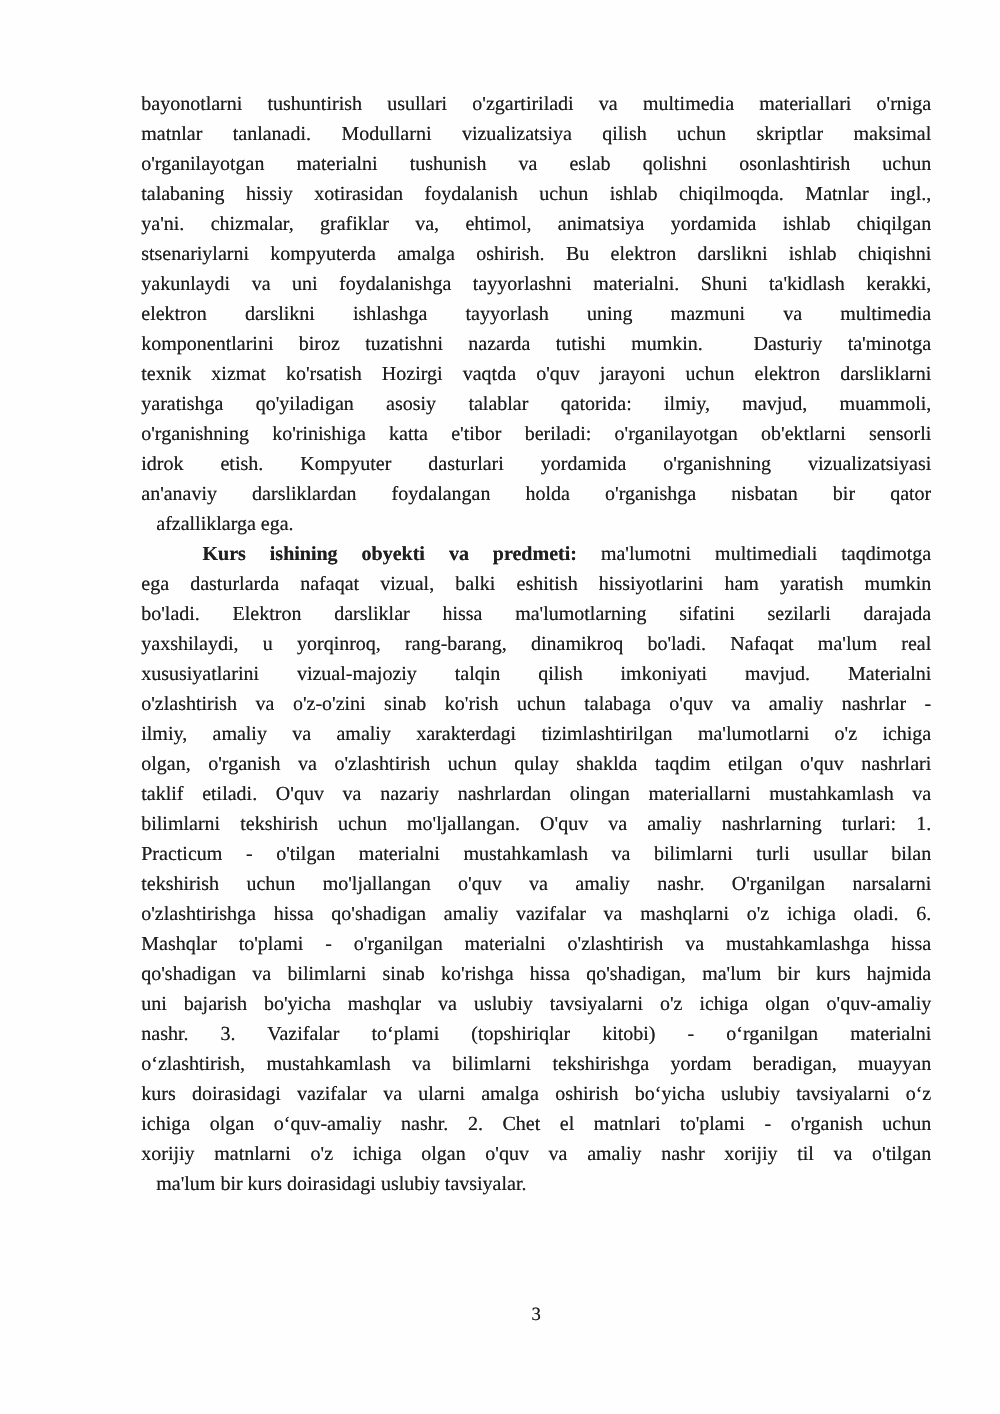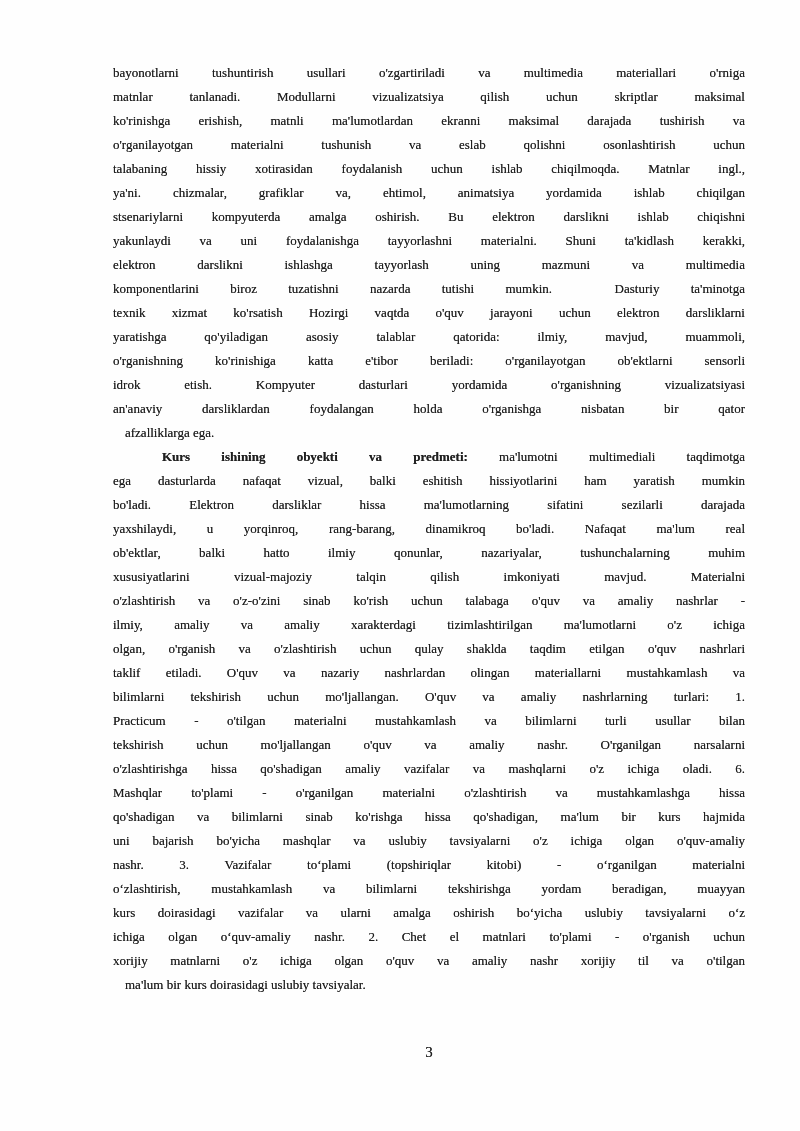--- a/index.html
+++ b/index.html
@@ -13,23 +13,23 @@
     height: 1131px;
     background: #fefefdl;
     background-color: #fefefe;
     overflow: hidden;
     font-family: "Liberation Serif", "DejaVu Serif", serif;
     color: #1f1f1f;
   }
   .text-block {
     position: absolute;
     left: 113px;
-    top: 61px;
+    top: 72px;
     width: 632px;
-    font-size: 13px;
+    font-size: 16px;
     line-height: 24px;
     text-shadow: 0 0 0.3px #555;
   }
   .paragraph { margin: 0; }
   .line {
     text-align: justify;
     text-align-last: justify;
     -moz-text-align-last: justify;
   }
   .line.lastline {
@@ -52,41 +52,39 @@
   }
 </style>
 </head>
 <body>
 
 <div class="page">
   <div class="text-block" id="text-block">
       <div class="paragraph">
         <div class="line">bayonotlarni tushuntirish usullari o'zgartiriladi va multimedia materiallari o'rniga</div>
         <div class="line">matnlar tanlanadi. Modullarni vizualizatsiya qilish uchun skriptlar maksimal</div>
-        <div class="line">ko'rinishga erishish, matnli ma'lumotlardan ekranni maksimal darajada tushirish va</div>
         <div class="line">o'rganilayotgan materialni tushunish va eslab qolishni osonlashtirish uchun</div>
         <div class="line">talabaning hissiy xotirasidan foydalanish uchun ishlab chiqilmoqda. Matnlar ingl.,</div>
         <div class="line">ya'ni. chizmalar, grafiklar va, ehtimol, animatsiya yordamida ishlab chiqilgan</div>
         <div class="line">stsenariylarni kompyuterda amalga oshirish. Bu elektron darslikni ishlab chiqishni</div>
         <div class="line">yakunlaydi va uni foydalanishga tayyorlashni materialni. Shuni ta'kidlash kerakki,</div>
         <div class="line">elektron darslikni ishlashga tayyorlash uning mazmuni va multimedia</div>
         <div class="line">komponentlarini biroz tuzatishni nazarda tutishi mumkin.&nbsp; Dasturiy ta'minotga</div>
         <div class="line">texnik xizmat ko'rsatish Hozirgi vaqtda o'quv jarayoni uchun elektron darsliklarni</div>
         <div class="line">yaratishga qo'yiladigan asosiy talablar qatorida: ilmiy, mavjud, muammoli,</div>
         <div class="line">o'rganishning ko'rinishiga katta e'tibor beriladi: o'rganilayotgan ob'ektlarni sensorli</div>
         <div class="line">idrok etish. Kompyuter dasturlari yordamida o'rganishning vizualizatsiyasi</div>
         <div class="line">an'anaviy darsliklardan foydalangan holda o'rganishga nisbatan bir qator</div>
         <div class="line lastline">afzalliklarga ega.</div>
       </div>
       <div class="paragraph">
         <div class="line indent"><b>Kurs ishining obyekti va predmeti:</b> ma'lumotni multimediali taqdimotga</div>
         <div class="line">ega dasturlarda nafaqat vizual, balki eshitish hissiyotlarini ham yaratish mumkin</div>
         <div class="line">bo'ladi. Elektron darsliklar hissa ma'lumotlarning sifatini sezilarli darajada</div>
         <div class="line">yaxshilaydi, u yorqinroq, rang-barang, dinamikroq bo'ladi. Nafaqat ma'lum real</div>
-        <div class="line">ob'ektlar, balki hatto ilmiy qonunlar, nazariyalar, tushunchalarning muhim</div>
         <div class="line">xususiyatlarini vizual-majoziy talqin qilish imkoniyati mavjud. Materialni</div>
         <div class="line">o'zlashtirish va o'z-o'zini sinab ko'rish uchun talabaga o'quv va amaliy nashrlar -</div>
         <div class="line">ilmiy, amaliy va amaliy xarakterdagi tizimlashtirilgan ma'lumotlarni o'z ichiga</div>
         <div class="line">olgan, o'rganish va o'zlashtirish uchun qulay shaklda taqdim etilgan o'quv nashrlari</div>
         <div class="line">taklif etiladi. O'quv va nazariy nashrlardan olingan materiallarni mustahkamlash va</div>
         <div class="line">bilimlarni tekshirish uchun mo'ljallangan. O'quv va amaliy nashrlarning turlari: 1.</div>
         <div class="line">Practicum - o'tilgan materialni mustahkamlash va bilimlarni turli usullar bilan</div>
         <div class="line">tekshirish uchun mo'ljallangan o'quv va amaliy nashr. O'rganilgan narsalarni</div>
         <div class="line">o'zlashtirishga hissa qo'shadigan amaliy vazifalar va mashqlarni o'z ichiga oladi. 6.</div>
         <div class="line">Mashqlar to'plami - o'rganilgan materialni o'zlashtirish va mustahkamlashga hissa</div>

